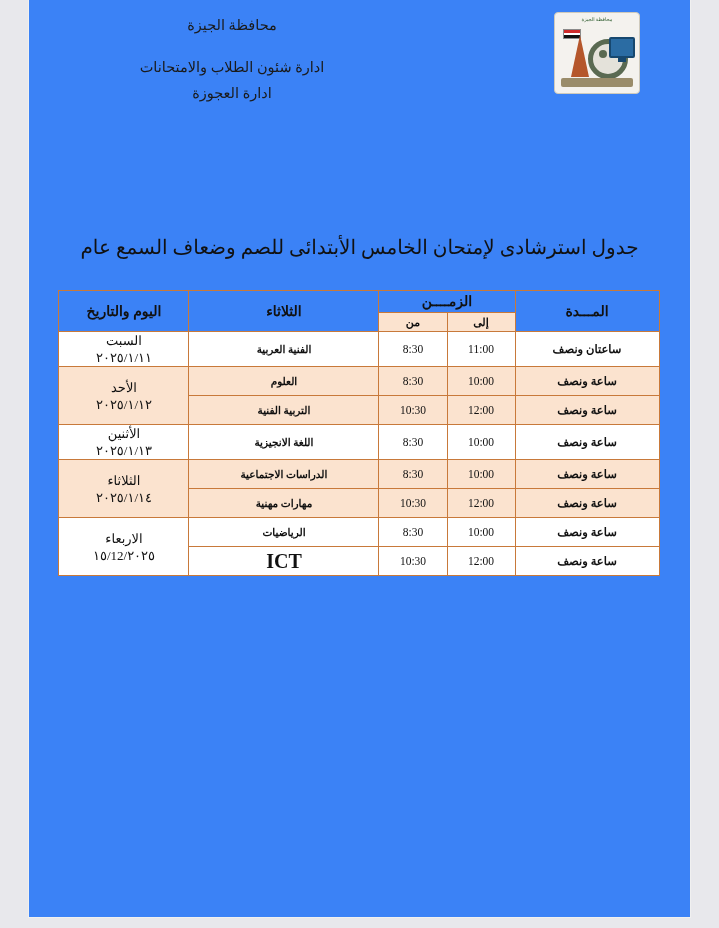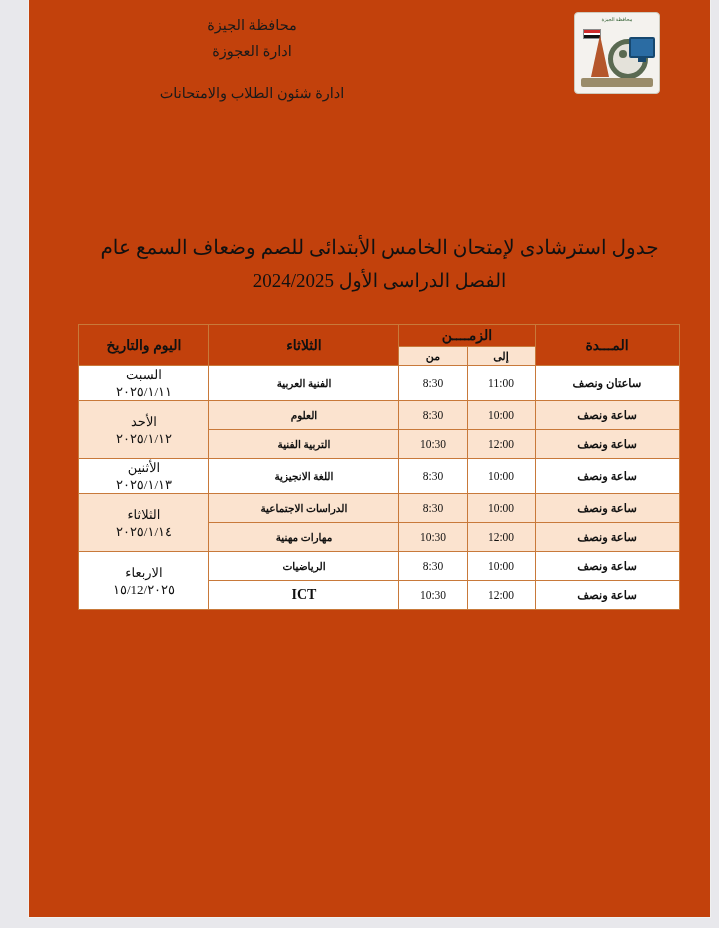--- a/index.html
+++ b/index.html
@@ -12,23 +12,22 @@
     height: 928px;
     font-family: "Liberation Serif", serif;
     overflow: hidden;
   }
   .page {
     position: absolute;
     left: 29px;
     top: 0;
     width: 661px;
     height: 917px;
-    background: #c2410c;
+    background: #3b82f6;
     box-shadow: 0 0 0 1px #f0f0f0;
-    padding-left: 20px;
   }
   .letterhead {
     position: relative;
     padding-top: 38px;
     height: 150px;
   }
   .logo {
     position: absolute;
     right: 52px;
     top: 12px;
@@ -110,21 +109,21 @@
   td.day {
     font-size: 13px;
     font-weight: normal;
     line-height: 17px;
   }
   td.subject {
     font-size: 10.5px;
     font-weight: bold;
   }
   td.subject.big {
-    font-size: 14px;
+    font-size: 20px;
     text-align: center;
   }
   td.time {
     font-size: 11.5px;
   }
   td.dur {
     font-size: 11.5px;
     font-weight: bold;
   }
   tr.r {
@@ -219,28 +218,27 @@
         <div class="flag"></div>
         <div class="obelisk"></div>
         <div class="gear"></div>
         <div class="monitor"></div>
         <div class="base"></div>
       </div>
     </div>
 
     <div class="hdr-lines">
       <div class="hdr-line">محافظة الجيزة</div>
+      <div class="hdr-line gap">ادارة شئون الطلاب والامتحانات</div>
       <div class="hdr-line">ادارة العجوزة</div>
-      <div class="hdr-line gap">ادارة شئون الطلاب والامتحانات</div>
     </div>
   </div>
 
   <div class="title-block">
     <div class="title-line">جدول  استرشادى  لإمتحان الخامس الأبتدائى للصم وضعاف السمع عام</div>
-    <div class="title-line second">الفصل الدراسى الأول 2024/2025</div>
   </div>
 
   <div class="table-wrap">
     <table class="sched">
       <colgroup>
         <col class="col-dur">
           <col class="col-to">
           <col class="col-from">
           <col class="col-subj">
           <col class="col-day">

